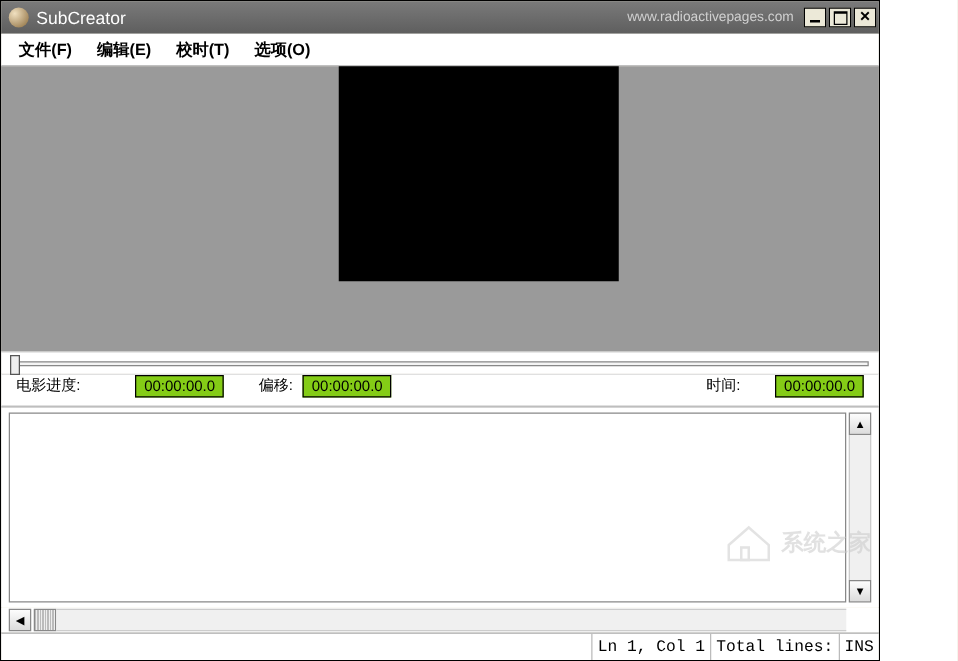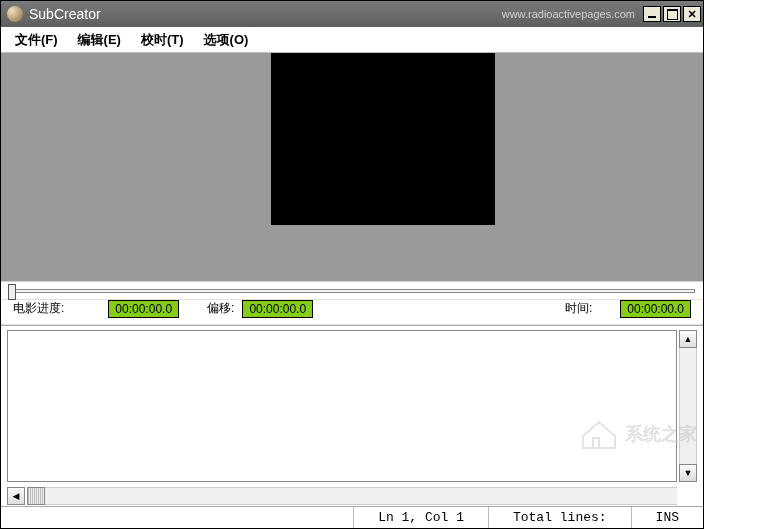--- a/index.html
+++ b/index.html
@@ -37,21 +37,21 @@
 .vscroll .arrow { width: 18px; height: 18px; background: linear-gradient(#fdfdfd,#dcdcdc); border: 1px solid #888; display: flex; align-items: center; justify-content: center; font-size: 9px; cursor: pointer; }
 .vscroll .track { flex: 1; background: #f0f0f0; border-left: 1px solid #ccc; border-right: 1px solid #ccc; }
 
 .hscroll-row { height: 20px; background: #fff; display: flex; align-items: center; padding: 0 6px 0 0; }
 .hscroll-row .arrow { width: 18px; height: 18px; background: linear-gradient(#fdfdfd,#dcdcdc); border: 1px solid #888; display: flex; align-items: center; justify-content: center; font-size: 9px; cursor: pointer; margin-left: 6px; }
 .hscroll-row .handle { width: 18px; height: 18px; background: repeating-linear-gradient(90deg,#bbb,#bbb 1px,#eee 1px,#eee 2px); border: 1px solid #888; margin-left: 2px; }
 .hscroll-row .track { flex: 1; height: 18px; background: #f0f0f0; border-top: 1px solid #ccc; border-bottom: 1px solid #ccc; }
 .hscroll-row .corner { width: 18px; height: 18px; margin-left: 2px; }
 
 .statusbar { height: 22px; background: #fff; border-top: 1px solid #aaa; display: flex; align-items: center; font-family: "Courier New", monospace; font-size: 13px; }
-.statusbar .cell { border-left: 1px solid #bbb; padding: 2px 24px; height: 100%; display: flex; align-items: center; }
+.statusbar .cell { border-left: 1px solid #bbb; padding: 2px 4px; height: 100%; display: flex; align-items: center; }
 .statusbar .grow { flex: 1; }
 
 .watermark { position: absolute; right: 6px; bottom: 36px; color: rgba(200,200,200,0.55); font-size: 18px; font-weight: bold; display: flex; align-items: center; gap: 6px; pointer-events: none; }
 .watermark svg { opacity: 0.5; }
 </style>
 </head>
 <body>
 
 <div class="window">
 

